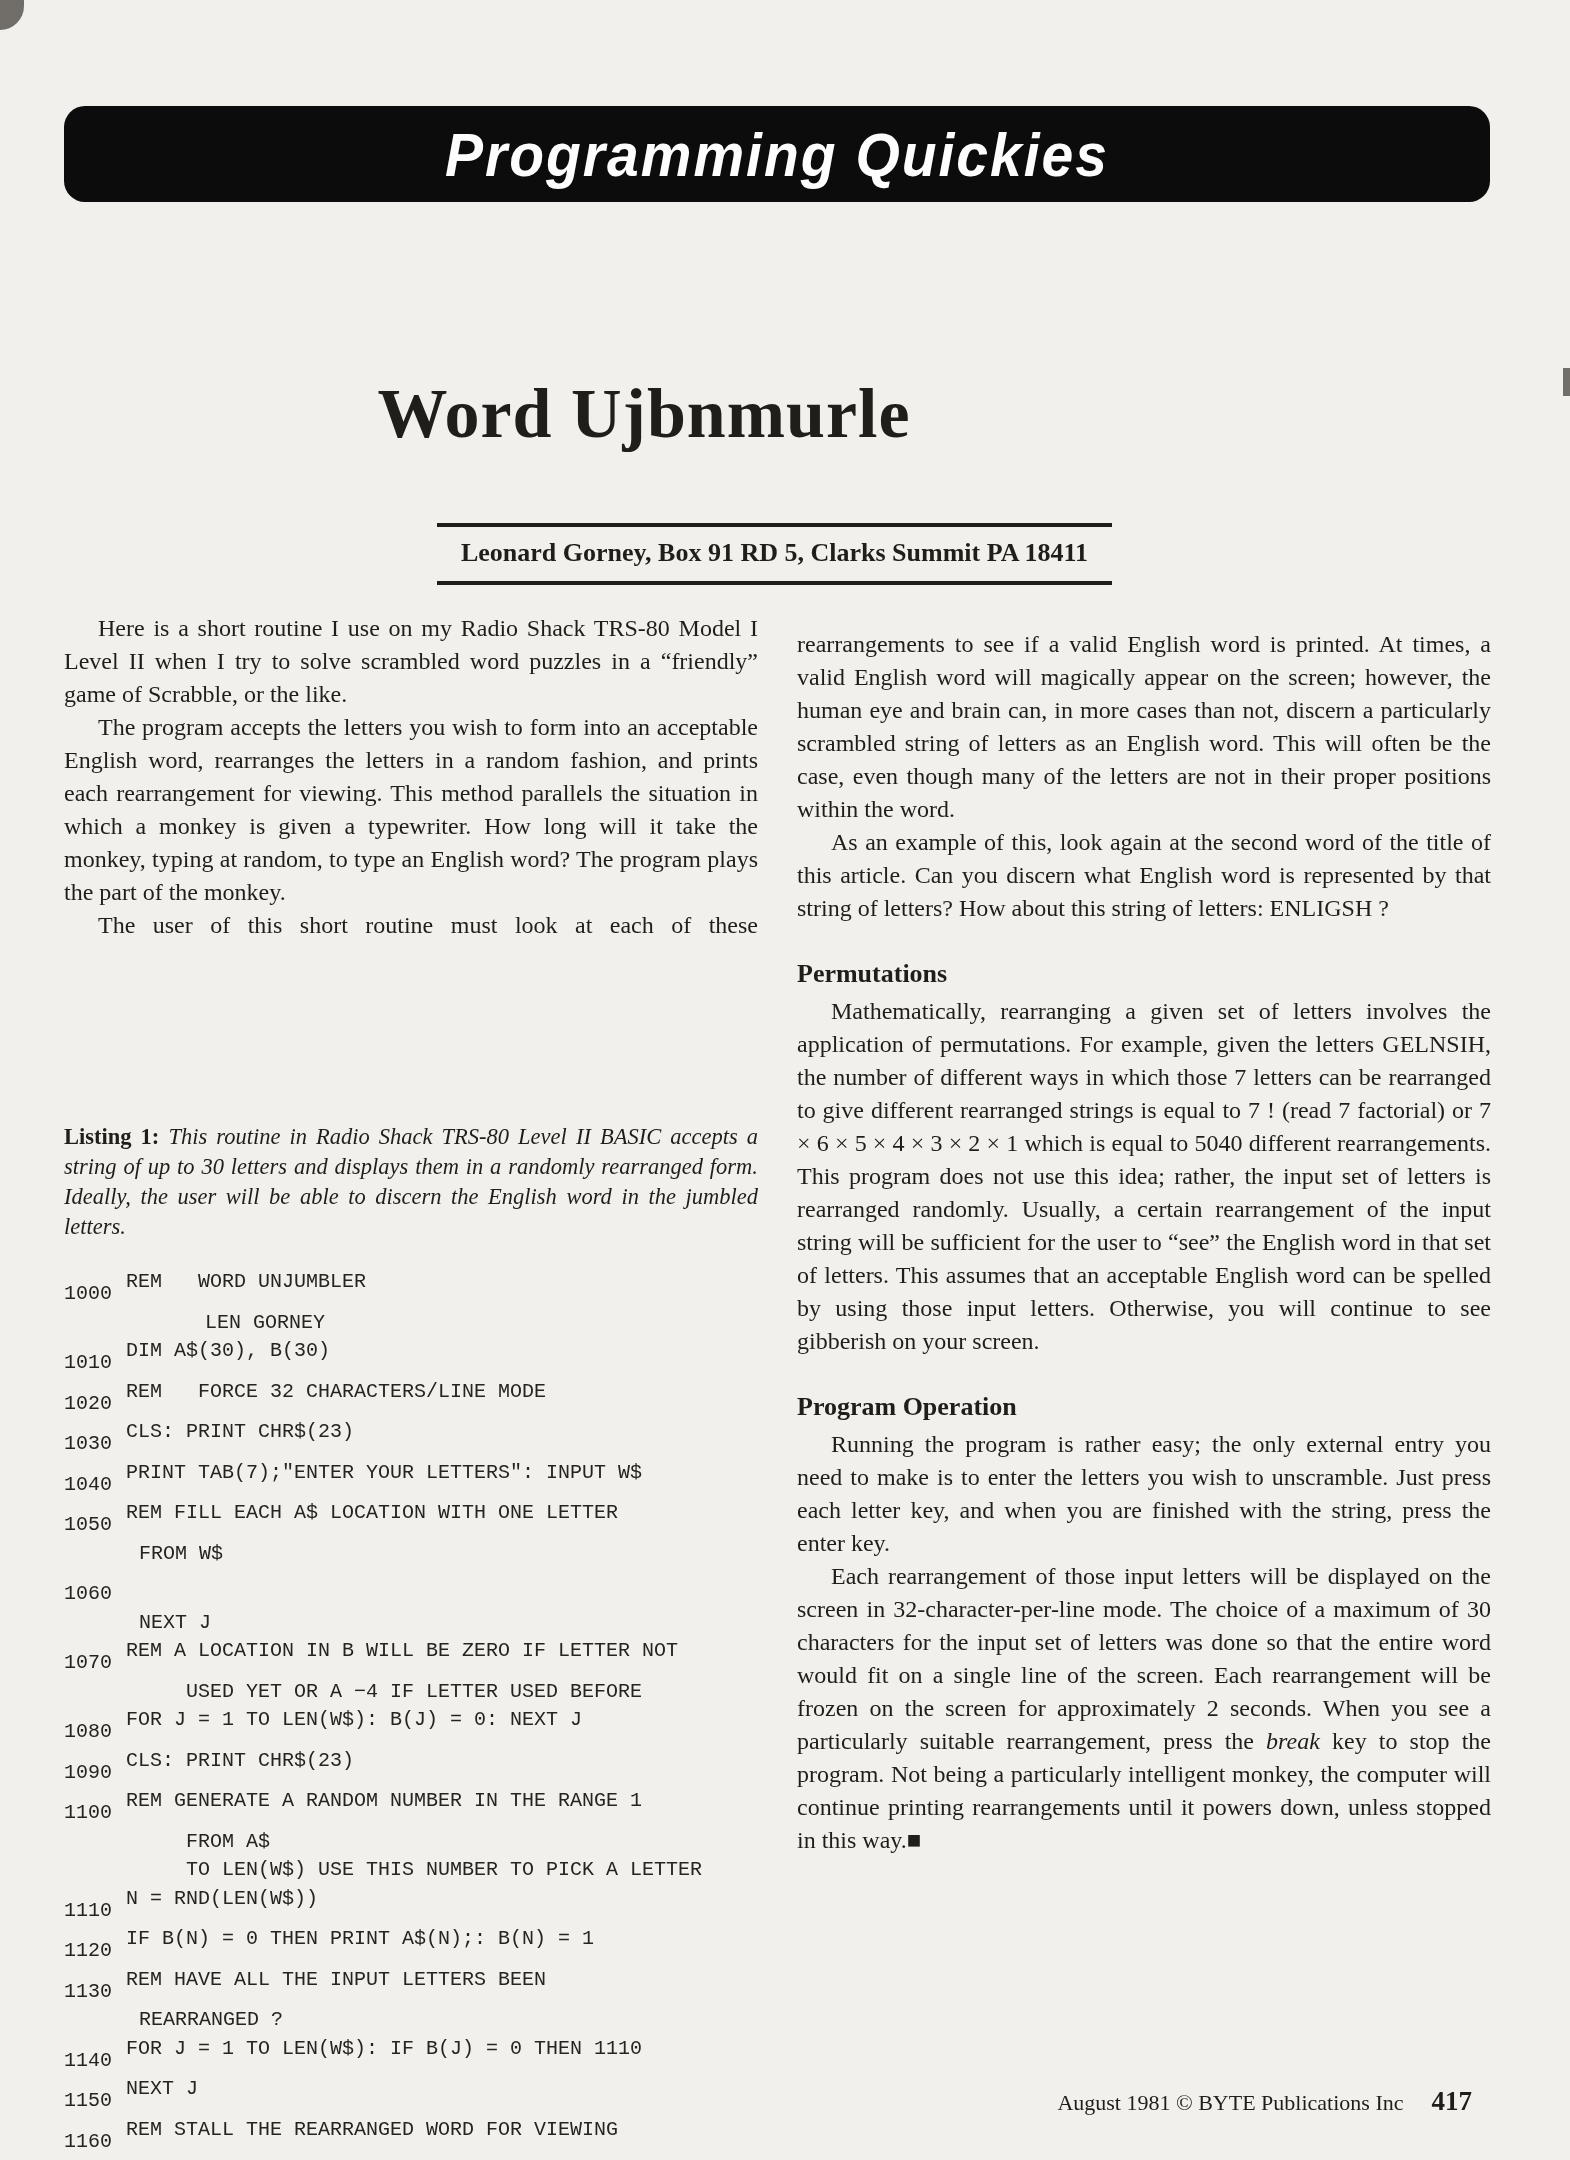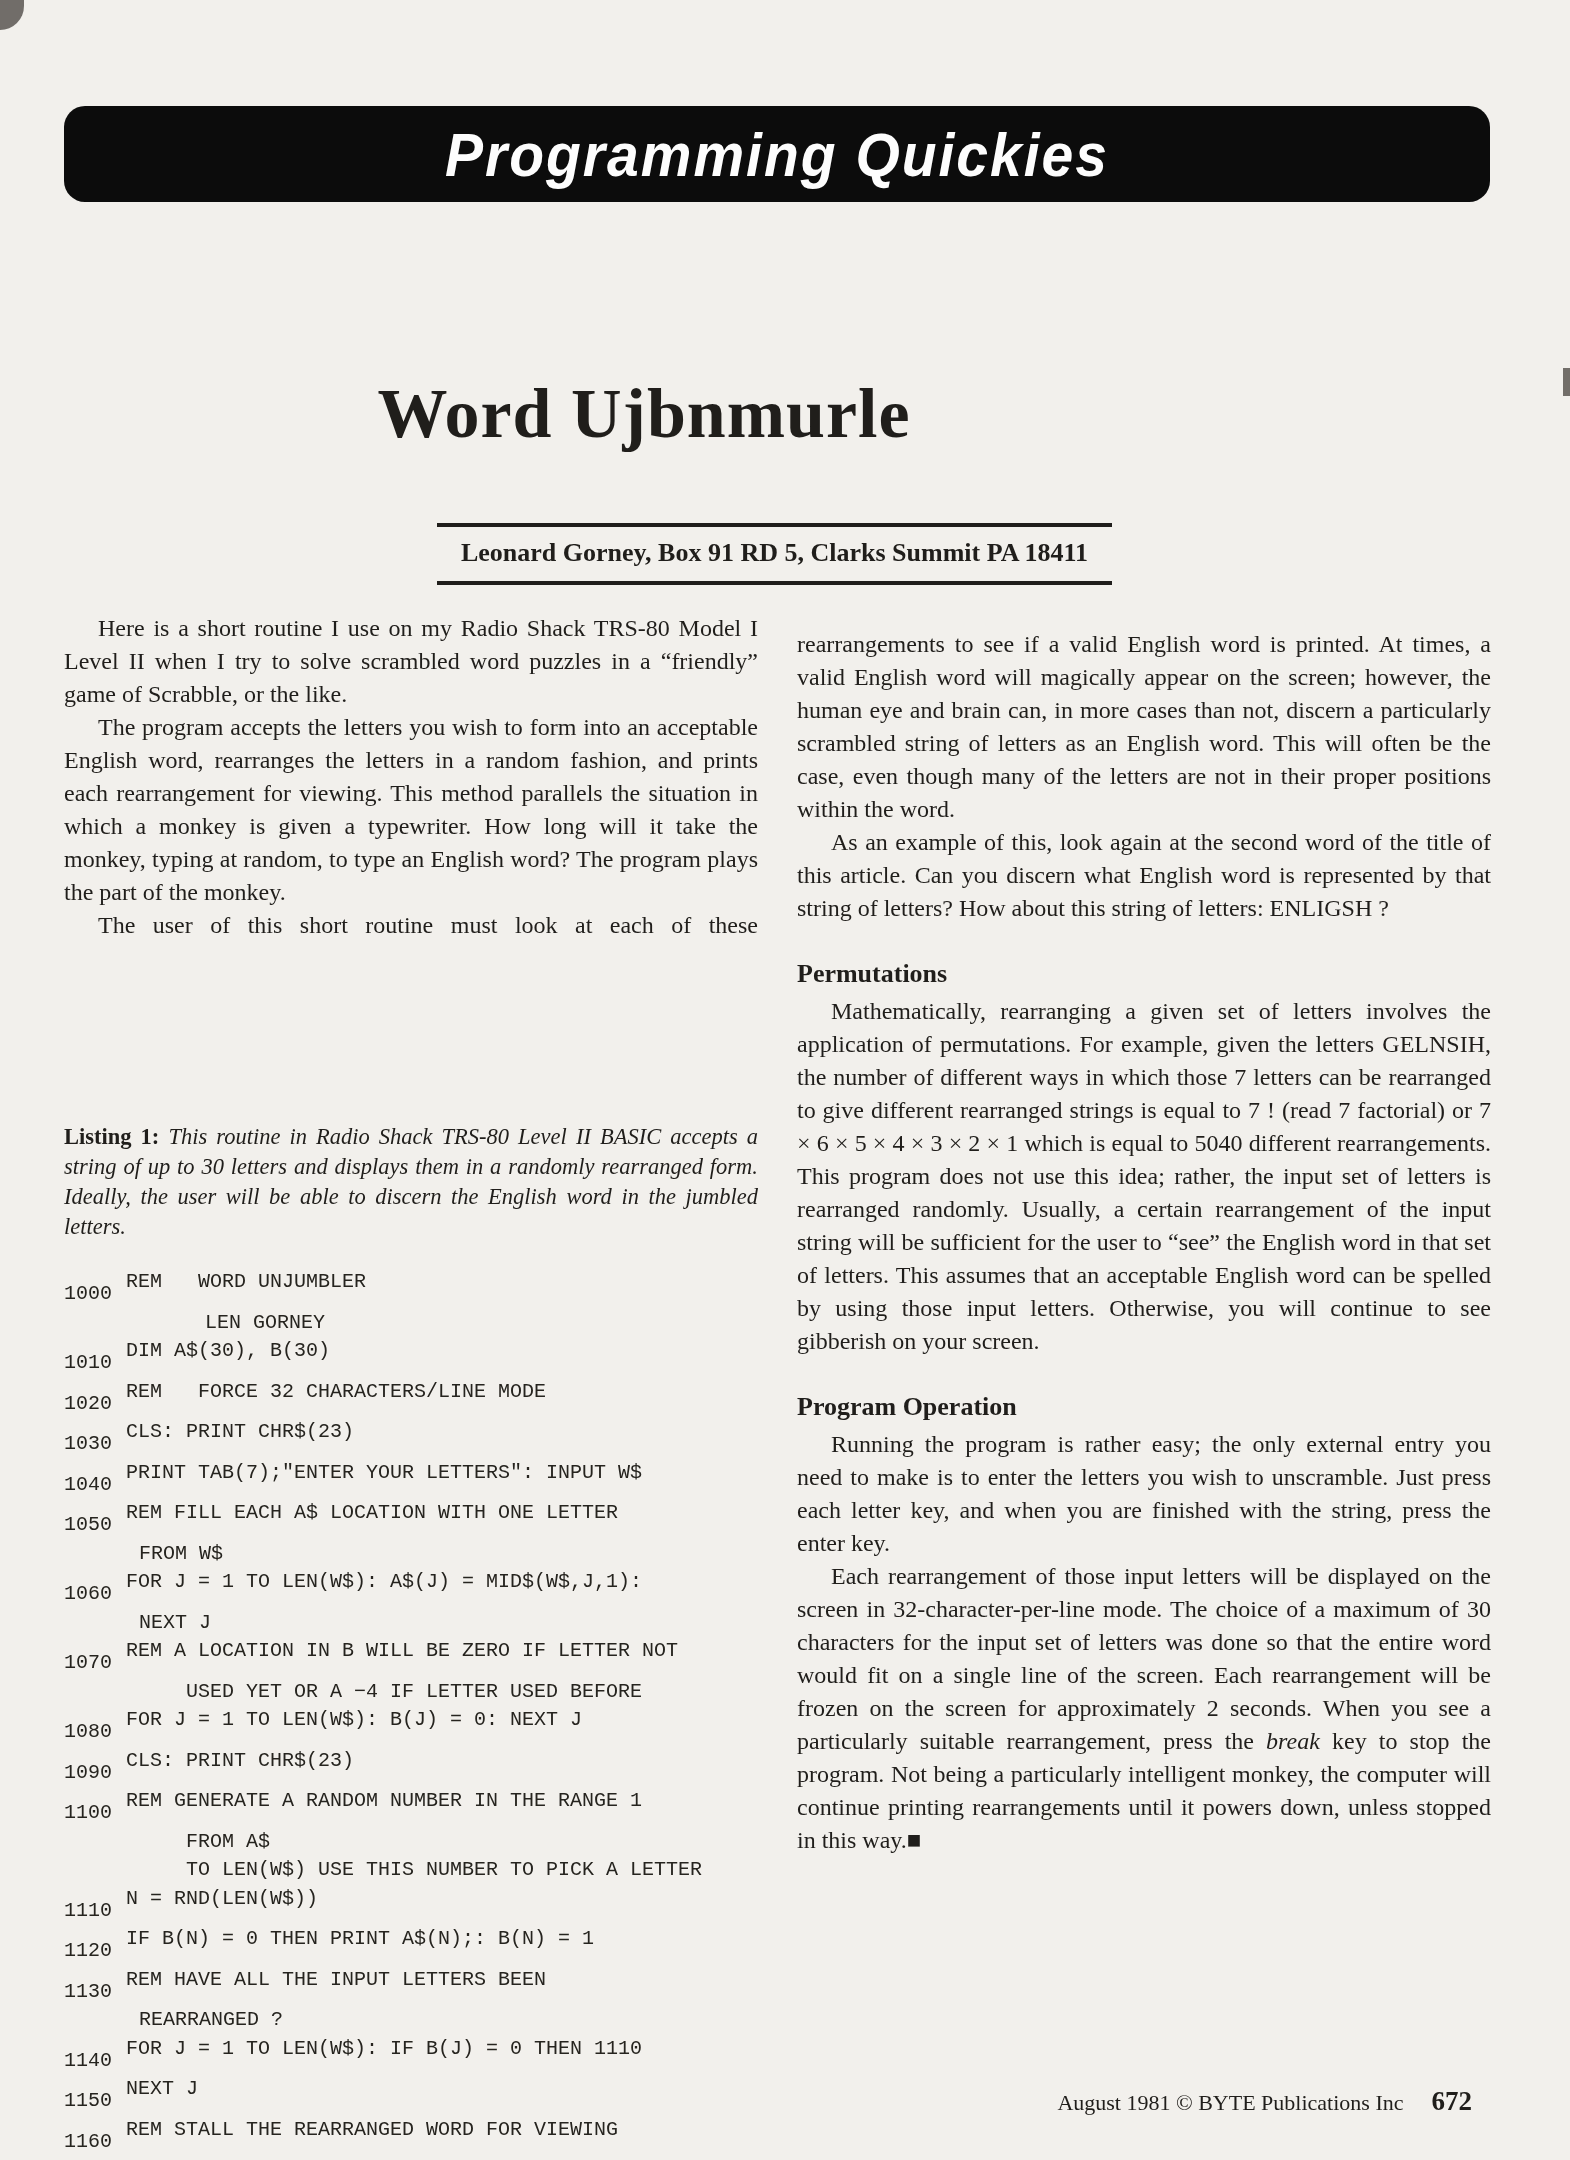--- a/index.html
+++ b/index.html
@@ -121,21 +121,21 @@
 
 <div class="code-listing">
     <div class="code-line"><span class="num">1000</span><span class="txt ind0">REM   WORD UNJUMBLER</span></div>
     <div class="code-line"><span class="num"></span><span class="txt ind3">LEN GORNEY</span></div>
     <div class="code-line"><span class="num">1010</span><span class="txt ind0">DIM A$(30), B(30)</span></div>
     <div class="code-line"><span class="num">1020</span><span class="txt ind0">REM   FORCE 32 CHARACTERS/LINE MODE</span></div>
     <div class="code-line"><span class="num">1030</span><span class="txt ind0">CLS: PRINT CHR$(23)</span></div>
     <div class="code-line"><span class="num">1040</span><span class="txt ind0">PRINT TAB(7);"ENTER YOUR LETTERS": INPUT W$</span></div>
     <div class="code-line"><span class="num">1050</span><span class="txt ind0">REM FILL EACH A$ LOCATION WITH ONE LETTER</span></div>
     <div class="code-line"><span class="num"></span><span class="txt ind1">FROM W$</span></div>
-    <div class="code-line"><span class="num">1060</span><span class="txt ind0">FOR J = 1 TO LEN(W$): A$(J) = MID$(W$,J,1):</span></div>
+    <div class="code-line"><span class="num">1060</span></div>
     <div class="code-line"><span class="num"></span><span class="txt ind1">NEXT J</span></div>
     <div class="code-line"><span class="num">1070</span><span class="txt ind0">REM A LOCATION IN B WILL BE ZERO IF LETTER NOT</span></div>
     <div class="code-line"><span class="num"></span><span class="txt ind2">USED YET OR A −4 IF LETTER USED BEFORE</span></div>
     <div class="code-line"><span class="num">1080</span><span class="txt ind0">FOR J = 1 TO LEN(W$): B(J) = 0: NEXT J</span></div>
     <div class="code-line"><span class="num">1090</span><span class="txt ind0">CLS: PRINT CHR$(23)</span></div>
     <div class="code-line"><span class="num">1100</span><span class="txt ind0">REM GENERATE A RANDOM NUMBER IN THE RANGE 1</span></div>
     <div class="code-line"><span class="num"></span><span class="txt ind2">FROM A$</span></div>
     <div class="code-line"><span class="num"></span><span class="txt ind2">TO LEN(W$) USE THIS NUMBER TO PICK A LETTER</span></div>
     <div class="code-line"><span class="num">1110</span><span class="txt ind0">N = RND(LEN(W$))</span></div>
     <div class="code-line"><span class="num">1120</span><span class="txt ind0">IF B(N) = 0 THEN PRINT A$(N);: B(N) = 1</span></div>
@@ -157,14 +157,14 @@
   <h3 class="section-heading">Permutations</h3>
   <p>Mathematically, rearranging a given set of letters involves the application of permutations. For example, given the letters GELNSIH, the number of different ways in which those 7 letters can be rearranged to give different rearranged strings is equal to 7 ! (read 7 factorial) or 7 × 6 × 5 × 4 × 3 × 2 × 1 which is equal to 5040 different rearrangements. This program does not use this idea; rather, the input set of letters is rearranged randomly. Usually, a certain rearrangement of the input string will be sufficient for the user to “see” the English word in that set of letters. This assumes that an acceptable English word can be spelled by using those input letters. Otherwise, you will continue to see gibberish on your screen.</p>
 
   <h3 class="section-heading">Program Operation</h3>
   <p>Running the program is rather easy; the only external entry you need to make is to enter the letters you wish to unscramble. Just press each letter key, and when you are finished with the string, press the enter key.</p>
   <p><span>Each rearrangement of those input letters will be displayed on the screen in 32-character-per-line mode. The choice of a maximum of 30 characters for the input set of letters was done so that the entire word would fit on a single line of the screen. Each rearrangement will be frozen on the screen for approximately 2 seconds. When you see a particularly suitable rearrangement, press the </span><em>break</em><span> key to stop the program. Not being a particularly intelligent monkey, the computer will continue printing rearrangements until it powers down, unless stopped in this way.</span><span class="end-mark">■</span></p>
 </div>
 
 <div class="page-footer">
   <span>August 1981 © BYTE Publications Inc</span>
-  <span class="page-number">672</span>
+  <span class="page-number">417</span>
 </div>
 
 </body></html>

